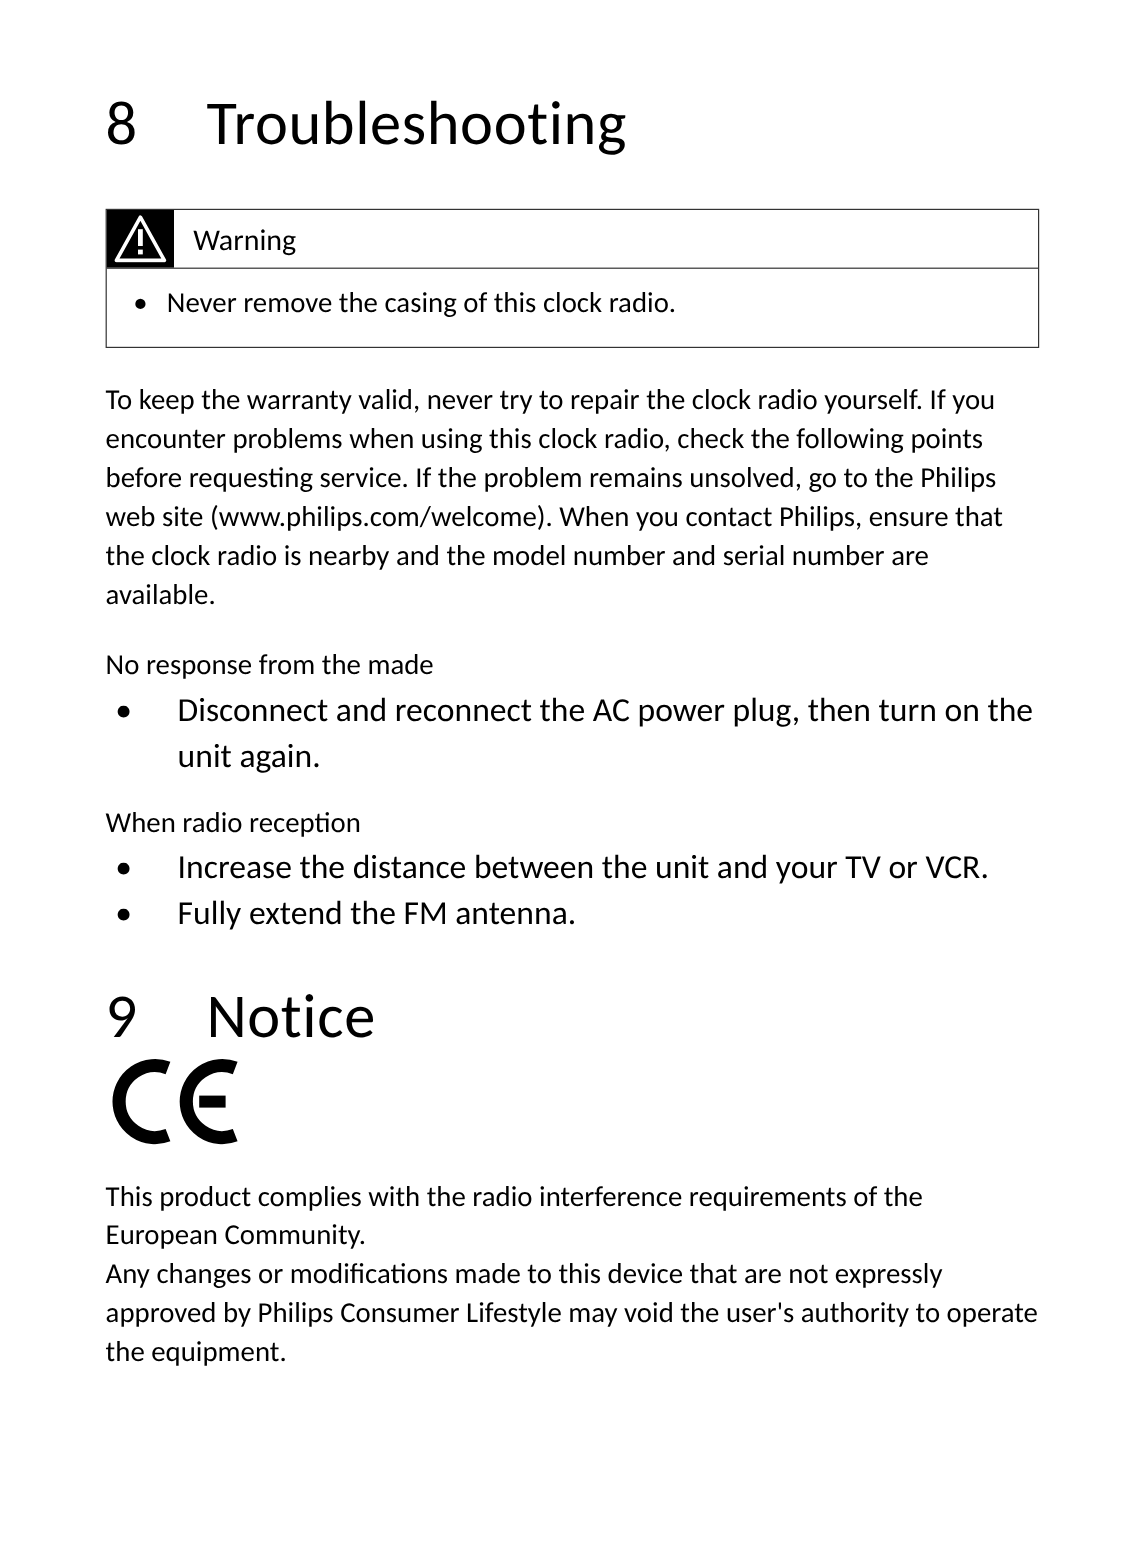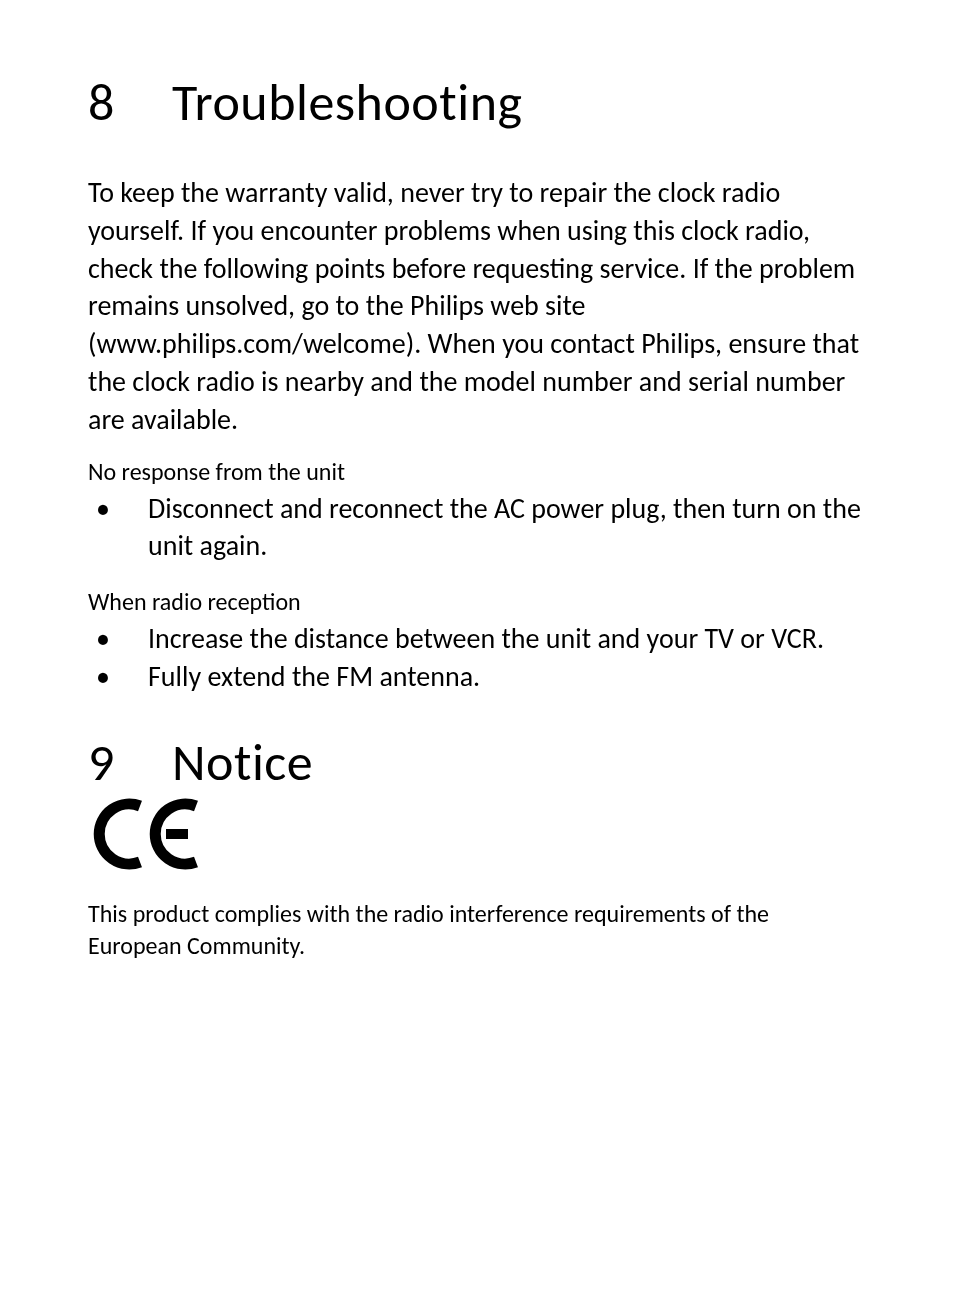--- a/index.html
+++ b/index.html
@@ -59,23 +59,23 @@
     font-size: 24px;
   }
   .warning-body .bullet-row {
     display: flex;
   }
   .warning-body .dot {
     width: 28px;
     flex: none;
   }
   .intro {
-    font-size: 28px;
+    font-size: 24px;
     line-height: 1.35;
-    margin-bottom: 18px;
+    margin-bottom: 28px;
   }
   .issue {
     margin-bottom: 22px;
   }
   .issue-title {
     font-size: 24px;
     font-weight: 400;
     margin: 0 0 4px 0;
   }
   .issue ul {
@@ -115,25 +115,43 @@
 </style>
 </head>
 <body>
 
 <div class="page">
 
   <h1 class="h1">
     <span class="num">8</span><span>Troubleshooting</span>
   </h1>
 
+  <div class="warning-box">
+    <div class="warning-head">
+      <div class="warn-icon">
+        <svg viewBox="0 0 44 40">
+          <polygon points="22,2 42,38 2,38" fill="none" stroke="#fff" stroke-width="3" stroke-linejoin="round"></polygon>
+          <rect x="20" y="12" width="4" height="14" fill="#fff"></rect>
+          <rect x="20" y="29" width="4" height="4" fill="#fff"></rect>
+        </svg>
+      </div>
+      <div class="warning-title">Warning</div>
+    </div>
+    <div class="warning-body">
+      <div class="bullet-row">
+        <span class="dot">•</span>
+        <span>Never remove the casing of this clock radio.</span>
+      </div>
+    </div>
+  </div>
 
   <div class="intro">To keep the warranty valid, never try to repair the clock radio yourself. If you encounter problems when using this clock radio, check the following points before requesting service. If the problem remains unsolved, go to the Philips web site (www.philips.com/welcome). When you contact Philips, ensure that the clock radio is nearby and the model number and serial number are available.</div>
 
   <div class="issue">
-    <div class="issue-title">No response from the unit</div>
+    <div class="issue-title">No response from the made</div>
     <ul>
       <li>Disconnect and reconnect the AC power plug, then turn on the unit again.</li>
     </ul>
   </div>
 
   <div class="issue">
     <div class="issue-title">When radio reception</div>
     <ul>
       <li>Increase the distance between the unit and your TV or VCR.</li>
       <li>Fully extend the FM antenna.</li>
@@ -151,16 +169,17 @@
         <path d="M54 8 A30 30 0 1 0 54 64" fill="none" stroke="#000" stroke-width="11" stroke-linecap="butt"></path>
 
         <path d="M110 8 A30 30 0 1 0 110 64" fill="none" stroke="#000" stroke-width="11" stroke-linecap="butt"></path>
 
         <rect x="80" y="31" width="22" height="10" fill="#000"></rect>
       </svg>
     </div>
 
     <div class="notice-body">
       <div>This product complies with the radio interference requirements of the European Community.</div>
+      <div>Any changes or modifications made to this device that are not expressly approved by Philips Consumer Lifestyle may void the user's authority to operate the equipment.</div>
     </div>
   </div>
 
 </div>
 
 </body></html>

